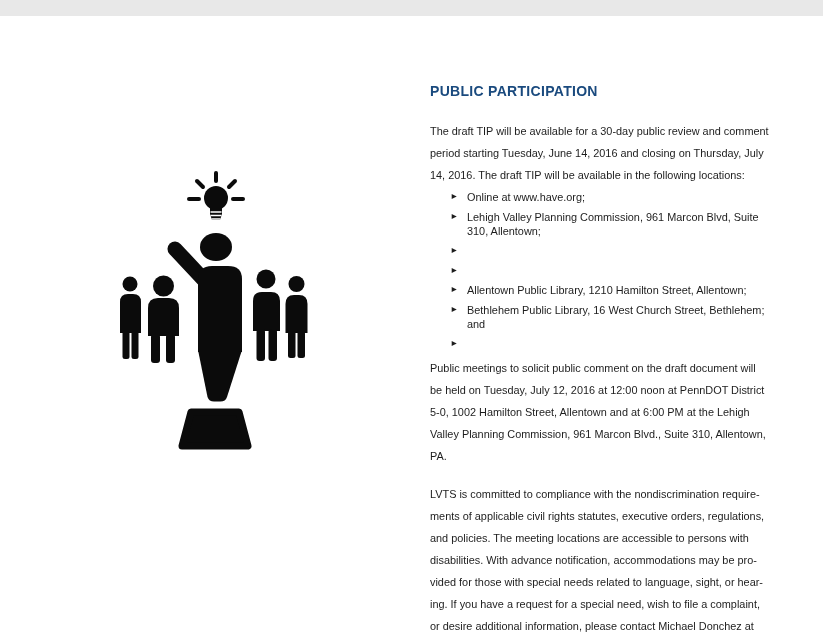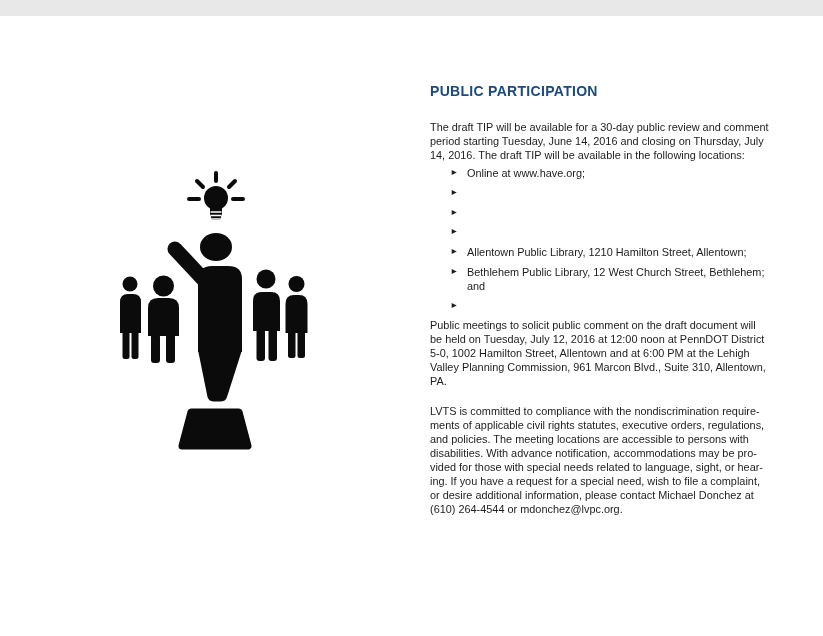--- a/index.html
+++ b/index.html
@@ -27,21 +27,21 @@
     color:var(--ink);
   }
   .title{
     margin:0 0 20px 0;
     font-size:14px;line-height:17px;font-weight:bold;
     letter-spacing:.3px;
     color:var(--accent);
   }
   .para{
     margin:0;
-    font-size:10.9px;line-height:14px;
+    font-size:10.9px;line-height:22px;
     white-space:pre;
   }
   .bullets{
     list-style:none;margin:0;padding:0;
   }
   .bullets li{
     display:flex;
     margin-top:6px;
     font-size:10.9px;line-height:14px;
   }
@@ -124,34 +124,36 @@
 period starting Tuesday, June 14, 2016 and closing on Thursday, July
 14, 2016. The draft TIP will be available in the following locations:</p>
 
     <ul class="bullets">
       <li>
         <span class="marker">►</span>
         <span class="btext">Online at www.have.org;</span>
       </li>
       <li>
         <span class="marker">►</span>
+        <span class="btext">Lehigh Valley Planning Commission, 961 Marcon Blvd, Suite
+310, Allentown;</span>
       </li>
       <li>
         <span class="marker">►</span>
       </li>
       <li>
         <span class="marker">►</span>
       </li>
       <li>
         <span class="marker">►</span>
         <span class="btext">Allentown Public Library, 1210 Hamilton Street, Allentown;</span>
       </li>
       <li>
         <span class="marker">►</span>
-        <span class="btext">Bethlehem Public Library, 12 West Church Street, Bethlehem;
+        <span class="btext">Bethlehem Public Library, 16 West Church Street, Bethlehem;
 and</span>
       </li>
       <li>
         <span class="marker">►</span>
       </li>
     </ul>
 
     <p class="para para-meetings">Public meetings to solicit public comment on the draft document will
 be held on Tuesday, July 12, 2016 at 12:00 noon at PennDOT District
 5-0, 1002 Hamilton Street, Allentown and at 6:00 PM at the Lehigh

